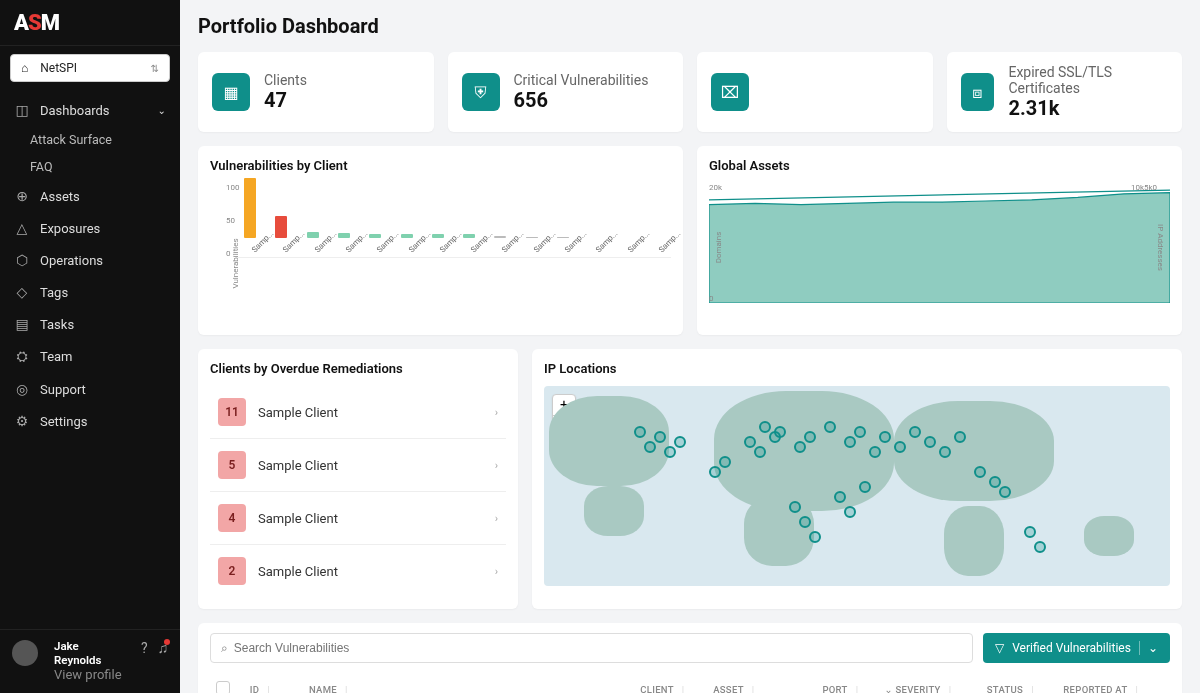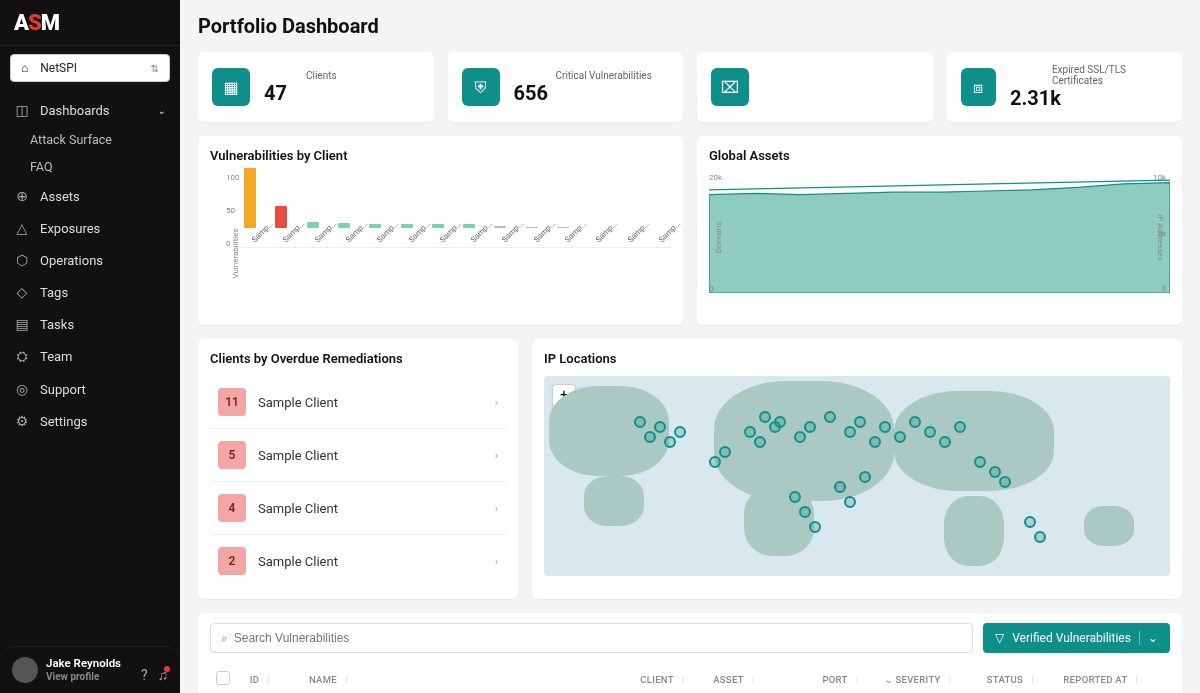--- a/index.html
+++ b/index.html
@@ -8,55 +8,55 @@
 .logo { padding: 10px 14px; font-weight: 900; font-size: 22px; letter-spacing: -1px; color: #fff; border-bottom: 1px solid #222;}
 .logo span.r { color: #e53935; }
 .org-select { margin: 8px 10px; padding: 6px 10px; background: #fff; color: #222; border-radius: 4px; font-size: 12px; display: flex; align-items: center; justify-content: space-between; cursor: pointer; border:1px solid #ccc;}
 .org-select .ic { margin-right: 6px; }
 .nav { flex: 1; overflow-y: auto; padding: 4px 0; }
 .nav-item { display: flex; align-items: center; padding: 8px 14px; font-size: 13px; color: #ddd; cursor: pointer; gap: 10px; }
 .nav-item .chev { margin-left: auto; font-size: 10px; }
 .nav-sub { padding-left: 30px; font-size: 12.5px; color: #bbb; padding-top:6px; padding-bottom:6px; cursor:pointer;}
 .nav-sub.active { background: #000; color: #fff; border-radius:4px; margin:0 8px; padding-left:28px;}
 .nav-icon { width: 16px; text-align: center; font-size: 14px; color:#aaa;}
-.sidebar-footer { padding: 10px 12px; display: flex; align-items: flex-end; gap: 8px; border-top: 1px solid #222; border-radius: 16px; }
+.sidebar-footer { padding: 10px 12px; display: flex; align-items: flex-start; gap: 16px; border-top: 1px solid #222; }
 .avatar { width: 26px; height: 26px; border-radius: 50%; background: #555; }
 .user-meta { flex: 1; font-size: 11px; line-height: 1.2; }
 .user-meta .nm { font-weight: 600; font-size:11.5px;}
-.user-meta .sub { color: #888; font-size: 10px; font-weight: bold; }
+.user-meta .sub { color: #888; font-size: 13px; }
 .foot-icons { display: flex; gap: 10px; font-size: 14px; color: #aaa; }
 .bell-dot { position: relative; }
 .bell-dot::after { content: ""; position: absolute; top: -1px; right: -2px; width: 6px; height: 6px; background: #e53935; border-radius: 50%; }
 
 .main { flex: 1; overflow-y: auto; padding: 14px 18px; }
 .page-title { font-size: 20px; font-weight: 700; margin-bottom: 14px; color:#111;}
 .stats-row { display: flex; gap: 14px; margin-bottom: 14px; }
 .stat-card { flex: 1; background: #fff; border-radius: 6px; padding: 12px 14px; display: flex; align-items: center; gap: 14px; box-shadow: 0 1px 2px rgba(0,0,0,0.04); }
 .stat-icon { width: 38px; height: 38px; background: #0f8f8a; border-radius: 6px; color: #fff; display: flex; align-items: center; justify-content: center; font-size: 16px; }
-.stat-label { font-size: 10px; color: #666; margin-left: 42px; }
+.stat-label { font-size: 14px; color: #666; }
 .stat-value { font-size: 20px; font-weight: 700; color:#111;}
 
 .panels-row { display: flex; gap: 14px; margin-bottom: 14px; }
 .panel { background: #fff; border-radius: 6px; padding: 12px; box-shadow: 0 1px 2px rgba(0,0,0,0.04); }
 .panel-title { font-size: 13px; font-weight: 600; margin-bottom: 10px; color:#111;}
 .vuln-panel { flex: 1; }
 .global-panel { flex: 1; }
 
 .bar-chart { height: 140px; position: relative; padding-left:26px;}
 .bar-y-label{position:absolute;left:0;top:40%;transform:rotate(-90deg) translateX(-20px);font-size:8px;color:#888;}
 .bar-y-ticks{position:absolute;left:16px;top:0;height:75px;display:flex;flex-direction:column;justify-content:space-between;font-size:8px;color:#888;text-align:left;width:18px;}
 .bars { display: flex; align-items: flex-end; height: 75px; gap: 3px; border-bottom:1px solid #eee;}
 .bar-col { flex: 1; display: flex; flex-direction: column; align-items: center; }
 .bar { width: 12px; border-radius: 1px; }
 .bar-lbl { font-size: 8px; color: #666; transform: rotate(-45deg); transform-origin: top left; margin-top: 10px; white-space: nowrap; width: 0; }
 
 .area-chart { height: 120px; position: relative; }
 .area-svg { width: 100%; height: 100%; }
 .area-y-left{position:absolute;left:0;top:0;height:100%;display:flex;flex-direction:column;justify-content:space-between;font-size:8px;color:#888;}
-.area-y-right{position:absolute;right:4px;top:0;height:100%;display:flex;flex-direction:column;justify-content:space-between;font-size:8px;color:#888;text-align:right;}
+.area-y-right{position:absolute;right:13px;top:0;height:100%;display:flex;justify-content:space-between;font-size:8px;color:#888;text-align:right;}
 .axis-lbl-l{position:absolute;left:-6px;top:50%;transform:rotate(-90deg);font-size:8px;color:#888;}
 .axis-lbl-r{position:absolute;right:-14px;top:50%;transform:rotate(90deg);font-size:8px;color:#888;}
 
 .mid-row { display: flex; gap: 14px; margin-bottom: 14px; }
 .overdue-panel { width: 320px; }
 .overdue-item { display: flex; align-items: center; padding: 12px 8px; border-top: 1px solid #eee; cursor:pointer;}
 .overdue-item:first-of-type{border-top:none;}
 .overdue-badge { width: 28px; height: 28px; background: #f2a6a6; color: #7a1f1f; border-radius: 4px; display: flex; align-items: center; justify-content: center; font-size: 12px; font-weight: 600; margin-right: 12px; }
 .overdue-name { flex: 1; font-size: 13px; color:#333;}
 .overdue-chev { color: #aaa; font-size: 11px; }

